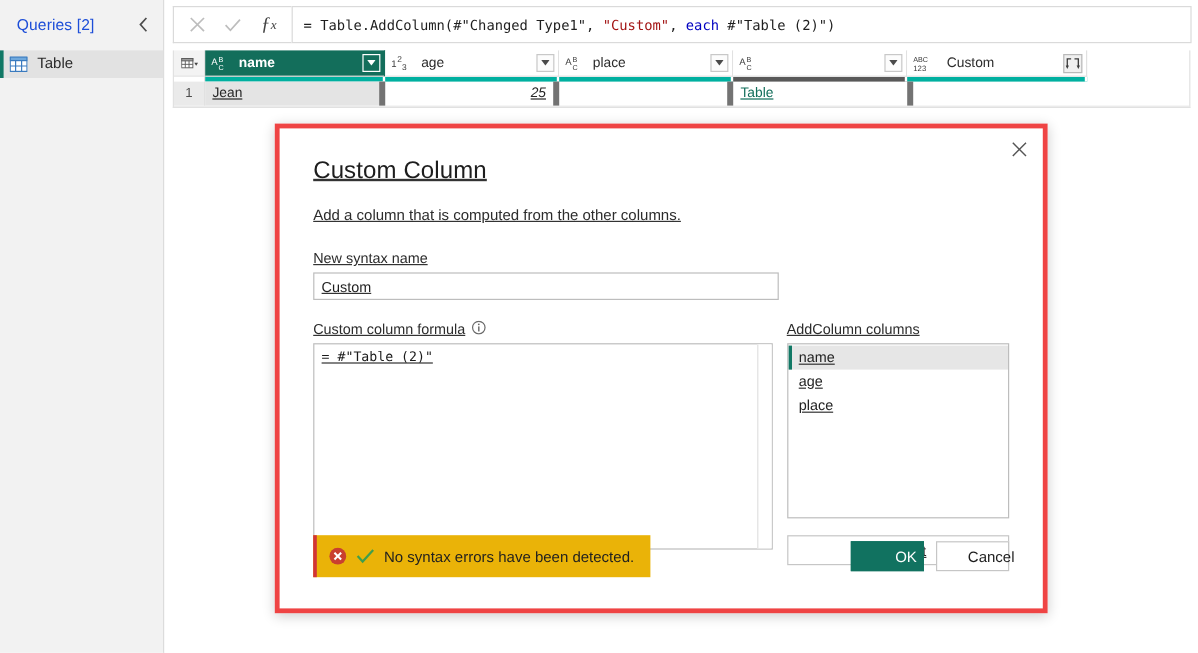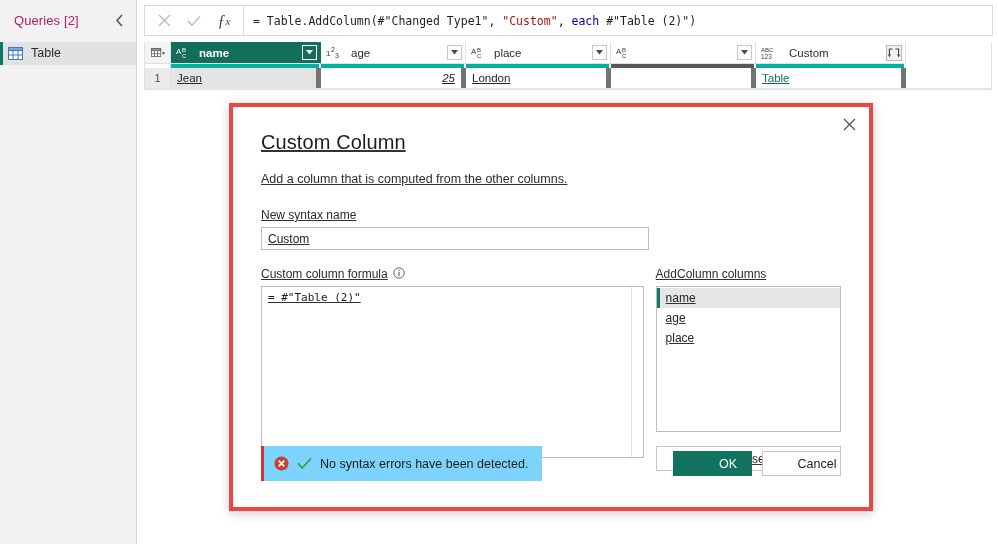--- a/index.html
+++ b/index.html
@@ -34,21 +34,21 @@
   .sidebar-header {
     height: 40px;
     display: flex;
     align-items: center;
     padding: 0 8px 0 14px;
     box-sizing: border-box;
   }
   .sidebar-title {
     flex: 1;
     font-size: 13px;
-    color: #be185d;
+    color: #1d4ed8;
     letter-spacing: .1px;
   }
   .collapse-btn {
     width: 18px; height: 18px;
     display: flex; align-items: center; justify-content: center;
     color: #5a5a5a;
     cursor: pointer;
   }
   .collapse-btn svg { display:block; }
   .query-list { margin-top: 2px; }
@@ -390,35 +390,35 @@
   }
   .dlg-footer {
     position: absolute;
     left: 28px; right: 28px;
     bottom: 26px;
     display: flex;
     align-items: center;
     justify-content: space-between;
   }
   .status-banner {
-    background: #7dd3fc;
+    background: #eab308;
     border-left: 3px solid #d13438;
     height: 35px;
     box-sizing: border-box;
     display: flex;
     align-items: center;
     padding: 0 14px 0 10px;
     gap: 8px;
   }
   .err-icon { width:15px;height:15px;flex:0 0 15px;display:block; }
   .ok-icon { width:15px;height:13px;flex:0 0 15px;display:block; }
   .status-text { font-size: 12.5px; color: #1f1f1f; }
   .footer-btns { display: flex; gap: 10px; }
   .btn {
-    width: 79px; height: 25px;
+    width: 61px; height: 25px;
     display: flex; align-items: center; justify-content: center;
     font-size: 12.5px;
     box-sizing: border-box;
     cursor: pointer;
     padding-left: 31px;
   }
   .btn-primary {
     background: #117260;
     color: #ffffff;
     border: 1px solid #117260;
@@ -579,21 +579,20 @@
         <div class="qb" style="width:145px;flex:0 0 145px;background:#00b0a0;"></div>
         <div class="qb" style="width:145px;flex:0 0 145px;background:#00b0a0;"></div>
         <div class="qb" style="width:145px;flex:0 0 145px;background:#595959;"></div>
         <div class="qb" style="width:150px;flex:0 0 150px;background:#00b0a0;"></div>
       </div>
 
       <div class="grid-row">
         <div class="rownum">1</div>
         <div class="cell selectedcol" style="width:150px;flex:0 0 150px;">Jean</div>
         <div class="cell num" style="width:145px;flex:0 0 145px;">25</div>
-        <div class="cell" style="width:145px;flex:0 0 145px;">London</div>
         <div class="cell" style="width:145px;flex:0 0 145px;"></div>
         <div class="cell link" style="width:150px;flex:0 0 150px;">Table</div>
       </div>
     </div>
 
     <div class="dialog-layer">
       <div class="dialog">
         <div class="dlg-close">
           <svg width="13" height="13" viewBox="0 0 13 13">
               <line x1="1" y1="1" x2="12" y2="12" stroke="#555" stroke-width="1.2"></line>

